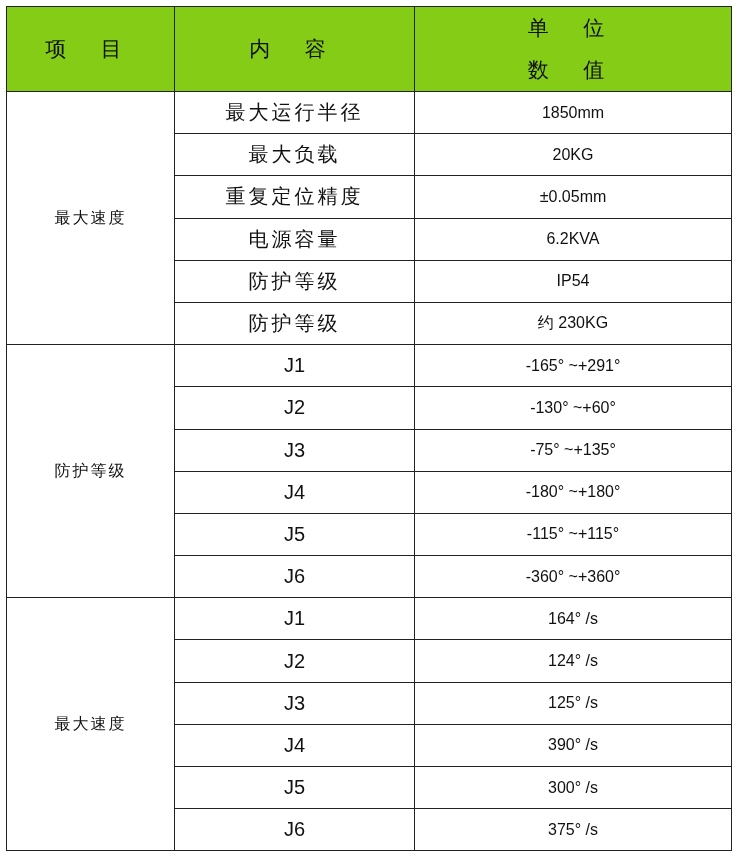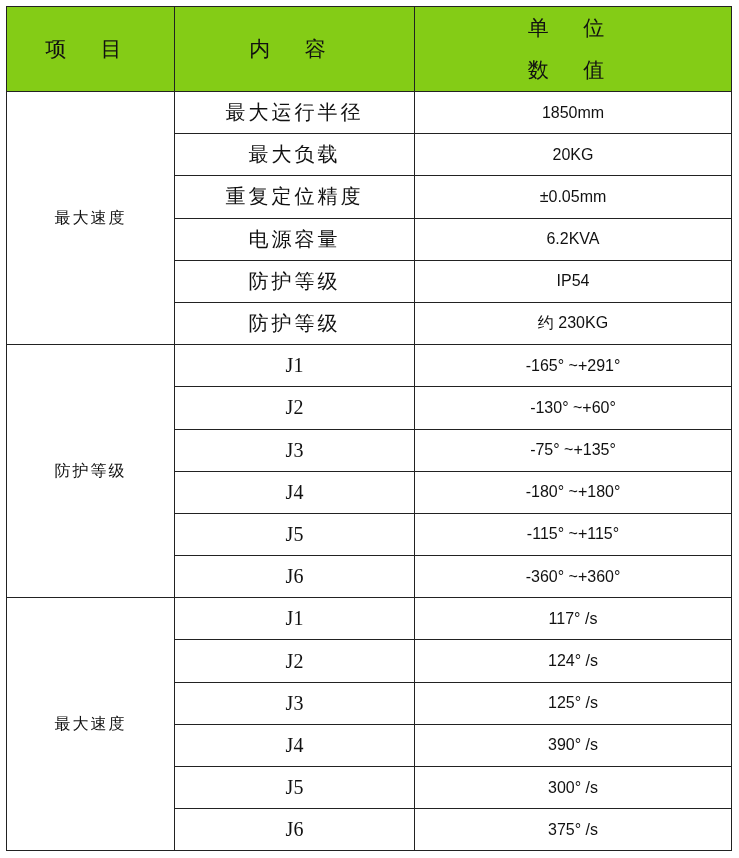--- a/index.html
+++ b/index.html
@@ -46,21 +46,21 @@
     tbody tr { height: 42.2px; }
     td.group {
       font-size: 16px;
       letter-spacing: 2px;
     }
     td.item {
       font-size: 20px;
       letter-spacing: 3px;
     }
     td.item.joint {
-      font-family: Liberation Serif, serif;
+      font-family: Liberation Sans, sans-serif;
       letter-spacing: 0;
     }
     td.val {
       font-family: "Liberation Sans", "DejaVu Sans", sans-serif;
       font-size: 16px;
       margin-left: 20px;
     }
   </style>
 </head>
 <body>
@@ -131,21 +131,21 @@
       <td class="val">-115° ~+115°</td>
     </tr>
     <tr>
       <td class="item joint">J6</td>
       <td class="val">-360° ~+360°</td>
     </tr>
 
     <tr>
       <td class="group" rowspan="6">最大速度</td>
       <td class="item joint">J1</td>
-      <td class="val">117° /s</td>
+      <td class="val">164° /s</td>
     </tr>
     <tr>
       <td class="item joint">J2</td>
       <td class="val">124° /s</td>
     </tr>
     <tr>
       <td class="item joint">J3</td>
       <td class="val">125° /s</td>
     </tr>
     <tr>

